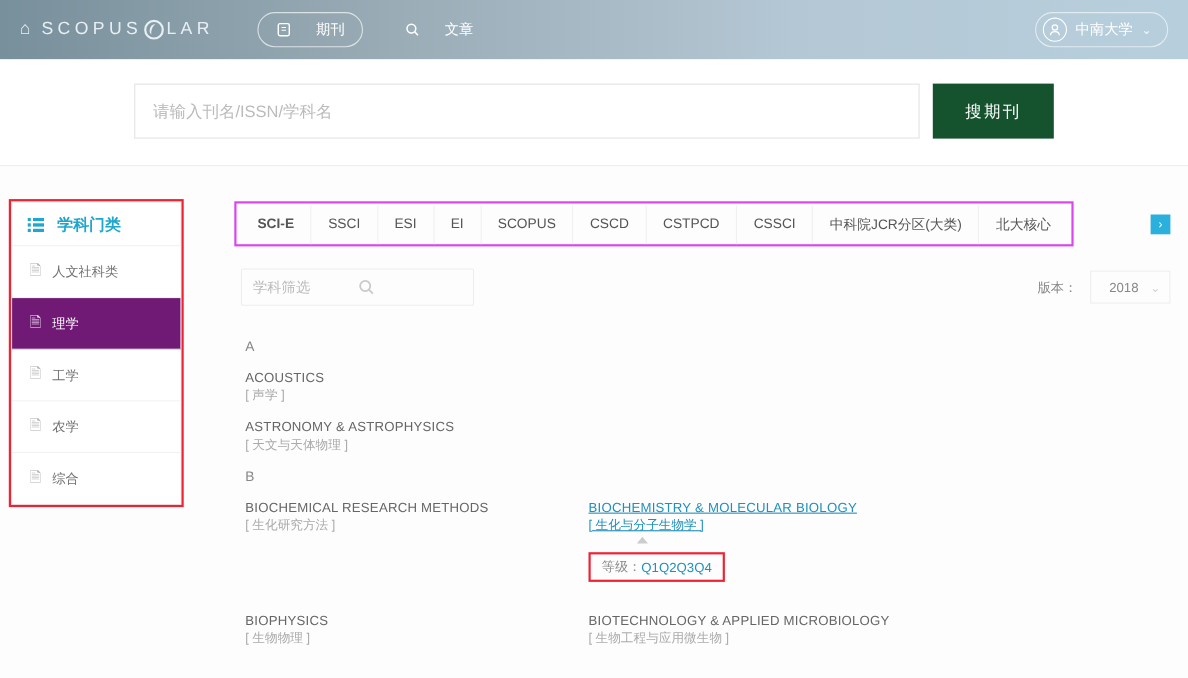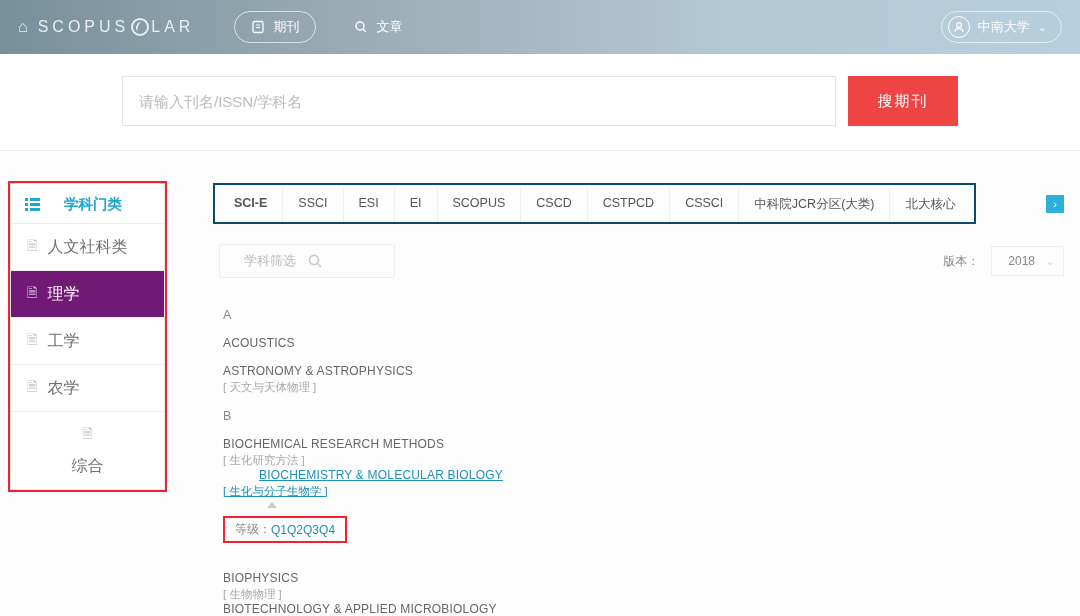--- a/index.html
+++ b/index.html
@@ -49,21 +49,21 @@
   .nav {
     display: flex;
     align-items: center;
     margin-left: 40px;
     gap: 22px;
     font-size: 13px;
   }
   .nav-item {
     display: flex;
     align-items: center;
-    gap: 8px;
+    gap: 22px;
     padding: 6px 16px;
     border-radius: 16px;
     cursor: pointer;
   }
   .nav-item.active { border: 1.5px solid #ffffffaa; }
   .user-area {
     margin-left: auto;
     display: flex;
     align-items: center;
     gap: 8px;
@@ -95,21 +95,21 @@
     padding: 0 16px;
     font-size: 15px;
     color: #999;
     outline: none;
   }
   .search-input::placeholder { color: #bbb; }
   .search-btn {
     width: 110px;
     height: 50px;
     border: none;
-    background: #ef4444;
+    background: #14532d;
     color: #fff;
     font-size: 15px;
     cursor: pointer;
     letter-spacing: 2px;
     font-family: Liberation Serif, serif;
   }
 
   
   .content {
     display: flex;
@@ -119,56 +119,56 @@
   }
   .sidebar {
     width: 155px;
     border: 1px solid #e9e9e9;
     outline: 2px solid #e23;
     background: #fff;
   }
   .sidebar-title {
     display: flex;
     align-items: center;
-    gap: 24px;
+    gap: 12px;
     padding: 11px 14px 9px;
     color: #1fa7cd;
     font-weight: 600;
     font-size: 14.5px;
     border-bottom: 1px solid #eee;
   }
   .sidebar-item {
     display: flex;
     align-items: center;
     gap: 10px;
     padding: 12px 16px;
     border-bottom: 1px solid #f0f0f0;
     color: #707070;
     background: #fff;
     cursor: pointer;
-    font-size: 16px;
-  }
-  .sidebar-item:last-child { border-bottom: none; flex-direction: column; }
+    font-size: 12px;
+  }
+  .sidebar-item:last-child { border-bottom: none; }
   .sidebar-item.active { background: #701a75; color: #fff; }
   .doc-icon::before { content: "🗎"; font-size: 13px; opacity: .55; }
   .sidebar-item.active .doc-icon::before { opacity: .9; }
 
   .main {
     flex: 1;
     min-width: 0;
   }
   .tabs-row {
     display: flex;
     align-items: center;
     gap: 0;
     margin-bottom: 14px;
   }
   .tabs {
     display: flex;
-    border: 2px solid #0c4a6e;
+    border: 2px solid #d946ef;
     padding: 2px 4px 0 4px;
   }
   .tab {
     padding: 9px 15px 9px;
     font-size: 12.5px;
     color: #555;
     cursor: pointer;
     border-right: 1px solid #f0f0f0;
   }
   .tab.active { font-weight: 600; }
@@ -182,27 +182,27 @@
     font-size: 11px;
     cursor: pointer;
   }
 
   .subbar {
     display: flex;
     align-items: center;
     padding: 6px 0 18px 6px;
   }
   .filter-box {
-    width: 176px;
+    width: 212px;
     height: 34px;
     border: 1px solid #eee;
     border-radius: 2px;
     display: flex;
     align-items: center;
-    padding: 0 24px;
+    padding: 0 10px;
     color: #bbb;
   }
   .filter-box span { flex: 1; }
   .mag-icon { color: #bbb; }
   .version {
     margin-left: auto;
     display: flex;
     align-items: center;
     gap: 12px;
     font-size: 12px;
@@ -219,31 +219,30 @@
   .letters-block { padding-left: 10px; }
   .letter-head {
     font-size: 12.5px;
     color: #888;
     margin: 12px 0 14px;
   }
   .disc-row {
     display: flex;
     gap: 0;
     margin-bottom: 14px;
-    flex-direction: column;
   }
   .disc {
     width: 312px;
   }
   .disc-title {
     font-size: 12px;
     color: #666;
     letter-spacing: .2px;
   }
-  .disc-title.link { color: #1f90bb; text-decoration: underline; cursor: pointer; margin-left: 36px; }
+  .disc-title.link { color: #1f90bb; text-decoration: underline; cursor: pointer; }
   .disc-sub {
     font-size: 11.5px;
     color: #aaa;
     margin-top: 2px;
   }
   .disc-sub.link { color: #1f90bb; text-decoration: underline; cursor: pointer; }
   .rank-box {
     margin-top: 8px;
     display: inline-flex;
     align-items: center;
@@ -386,20 +385,21 @@
           <span class="chev">⌄</span>
         </div>
       </div>
     </div>
 
     <div class="letters-block" id="letters">
         <div class="letter-head">A</div>
         <div class="disc-row">
           <div class="disc">
             <div class="disc-title">ACOUSTICS</div>
+            <div class="disc-sub">[ 声学 ]</div>
           </div>
         </div>
         <div class="disc-row">
           <div class="disc">
             <div class="disc-title">ASTRONOMY &amp; ASTROPHYSICS</div>
             <div class="disc-sub">[ 天文与天体物理 ]</div>
           </div>
           <div class="disc"></div>
         </div>
         <div class="letter-head">B</div>

